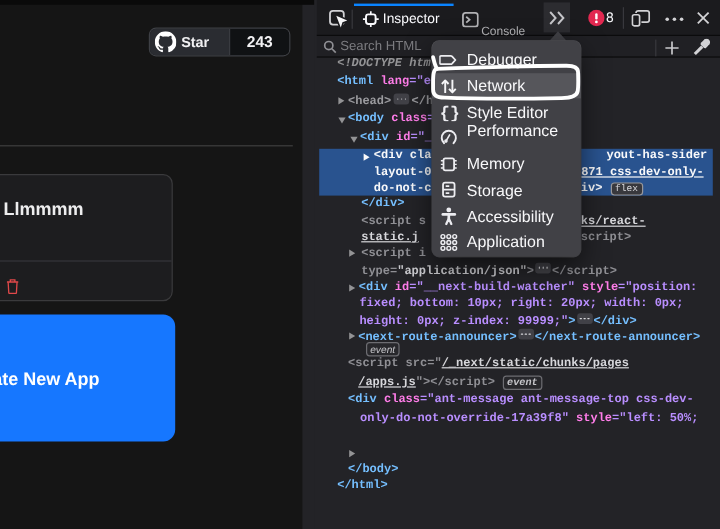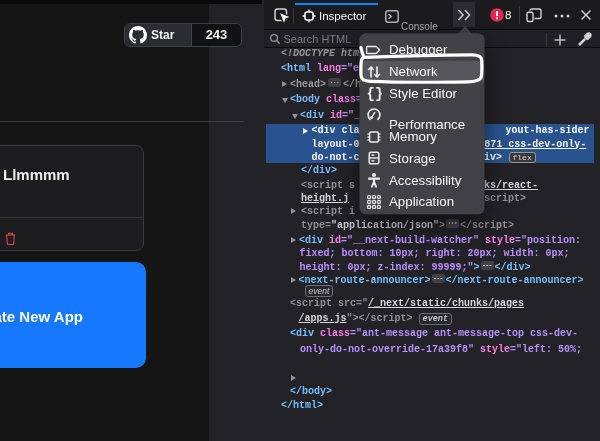--- a/index.html
+++ b/index.html
@@ -1,18 +1,18 @@
 <!DOCTYPE html>
 <html><head>
 <meta charset="utf-8">
 <style>
 html,body{margin:0;padding:0;background:#232327;}
 #stage{position:relative;width:600px;height:441px;overflow:hidden;font-family:"Liberation Sans",sans-serif;background:#232327;}
 
-#page{position:absolute;left:0;top:0;width:209px;height:441px;background:#151515;}
+#page{position:absolute;left:0;top:0;width:252px;height:441px;background:#151515;}
 #topstrip{position:absolute;left:0;top:0;width:262px;height:4px;background:#0a0a0a;}
 #gh{position:absolute;left:124px;top:22.5px;width:116px;height:22px;border:1px solid #3e4045;border-radius:6px;overflow:hidden;display:flex;}
 #ghL{width:66px;background:#2a2c31;display:flex;align-items:center;border-right:1px solid #3e4045;}
 #ghL span{color:#f0f0f2;font-size:12px;font-weight:600;margin-left:4px;}
 #ghR{flex:1;background:#101214;display:flex;align-items:center;justify-content:center;color:#f2f2f4;font-size:13px;font-weight:700;}
 #pdiv{position:absolute;left:0;top:121px;width:244px;height:1px;background:#3f3f3f;}
 #card{position:absolute;left:-20px;top:144.5px;width:162px;height:104px;background:#1d1d1f;border:1px solid #3a3a3c;border-radius:8px;}
 #cardtitle{position:absolute;left:3px;top:166px;font-size:15px;font-weight:700;color:#ededee;}
 #carddiv{position:absolute;left:0px;top:217px;width:143px;height:1px;background:#35353a;}
 #bluebtn{position:absolute;left:-86px;top:262px;width:232px;height:106px;background:#1677ff;border-radius:10px;}
@@ -170,21 +170,21 @@
 <div class="ln w" style="left:49.5px;top:125px;">&lt;div cla</div>
 <div class="ln w" style="left:223.4px;top:125px;padding-left:20px;">yout-has-sider</div>
 <div class="ln w" style="left:49.5px;top:138.5px;">layout-0</div>
 <div class="ln w" style="left:222.3px;top:138.5px;text-decoration:underline;">871 css-dev-only-</div>
 <div class="ln w" style="left:49.5px;top:151.5px;">do-not-c</div>
 <div class="ln w" style="left:222px;top:151.5px;">iv&gt;</div>
 <span class="fbdg" style="position:absolute;left:246.5px;top:151.5px;">flex</span>
 <div class="ln t" style="left:39px;top:165px;">&lt;/div&gt;</div>
 <div class="ln dim" style="left:39px;top:179.5px;">&lt;script s</div>
 <div class="ln lk" style="left:222px;top:179.5px;">ks/react-</div>
-<div class="ln lk" style="left:39px;top:192.5px;">height.j</div>
+<div class="ln lk" style="left:39px;top:192.5px;">static.j</div>
 <div class="ln dim" style="left:222px;top:192.5px;">script&gt;</div>
 <span class="twr" style="left:28.5px;top:208px;"></span>
 <div class="ln dim" style="left:39px;top:205.5px;">&lt;script i</div>
 <div class="ln" style="left:39px;top:218.5px;"><span class="dim">type=</span><span class="d2">"application/json"</span><span class="dim">&gt;</span><span class="dots"><i></i></span><span class="dim">&lt;/script&gt;</span></div>
 <span class="twr" style="left:28.5px;top:237px;"></span>
 <div class="ln" style="left:37px;top:234.5px;"><span class="t">&lt;div </span><span class="a">id</span><span class="v">="__next-build-watcher" </span><span class="a">style</span><span class="v">="position:</span></div>
 <div class="ln v" style="left:37.5px;top:247.5px;">fixed; bottom: 10px; right: 20px; width: 0px;</div>
 <div class="ln" style="left:37.5px;top:261px;"><span class="v">height: 0px; z-index: 99999;"</span><span class="t">&gt;</span><span class="dots"><i></i></span><span class="t">&lt;/div&gt;</span></div>
 <span class="twr" style="left:28.5px;top:276.5px;"></span>
 <div class="ln" style="left:36.5px;top:274px;"><span class="t">&lt;next-route-announcer&gt;</span><span class="dots"><i></i></span><span class="t">&lt;/next-route-announcer&gt;</span></div>
@@ -215,21 +215,21 @@
   <div class="mi" style="top:30px;">Network</div>
   <svg class="mic" style="top:51.2px;" viewBox="0 0 16 16">
           <text x="0.5" y="13" font-family="Liberation Mono,monospace" font-size="14" font-weight="bold" fill="#ececf0">{}</text>
         </svg>
   <div class="mi" style="top:51.7px;">Style Editor</div>
   <svg class="mic" style="top:72.9px;" viewBox="0 0 16 16">
           <path d="M4.1 12.3 A5.9 5.9 0 1 1 11.9 12.3" fill="none" stroke="#ececf0" stroke-width="1.6" stroke-linecap="round"></path>
           <circle cx="5.6" cy="10.6" r="1.5" fill="#ececf0"></circle>
           <path d="M5.6 10.6 L8.7 5.4" stroke="#ececf0" stroke-width="1.4" stroke-linecap="round"></path>
         </svg>
-  <div class="mi" style="top:83px;">Performance</div>
+  <div class="mi" style="top:67px;">Performance</div>
   <svg class="mic" style="top:94.6px;" viewBox="0 0 16 16">
           <rect x="3.6" y="3" width="8.8" height="10" rx="1.5" fill="none" stroke="#ececf0" stroke-width="1.5"></rect>
           <g stroke="#ececf0" stroke-width="1.2">
             <path d="M1.4 5 H3.6"></path>
             <path d="M1.4 8 H3.6"></path>
             <path d="M1.4 11 H3.6"></path>
             <path d="M12.4 5 H14.6"></path>
             <path d="M12.4 8 H14.6"></path>
             <path d="M12.4 11 H14.6"></path>
           </g>

